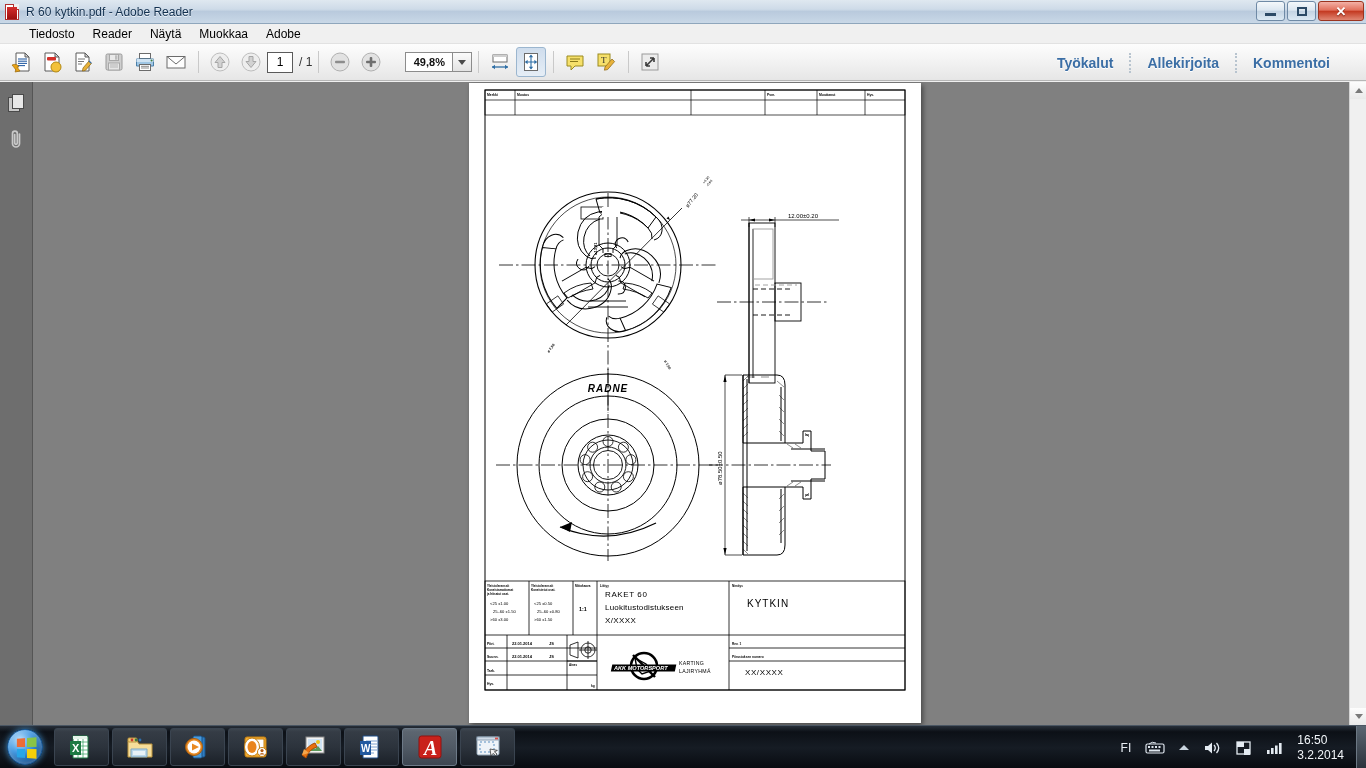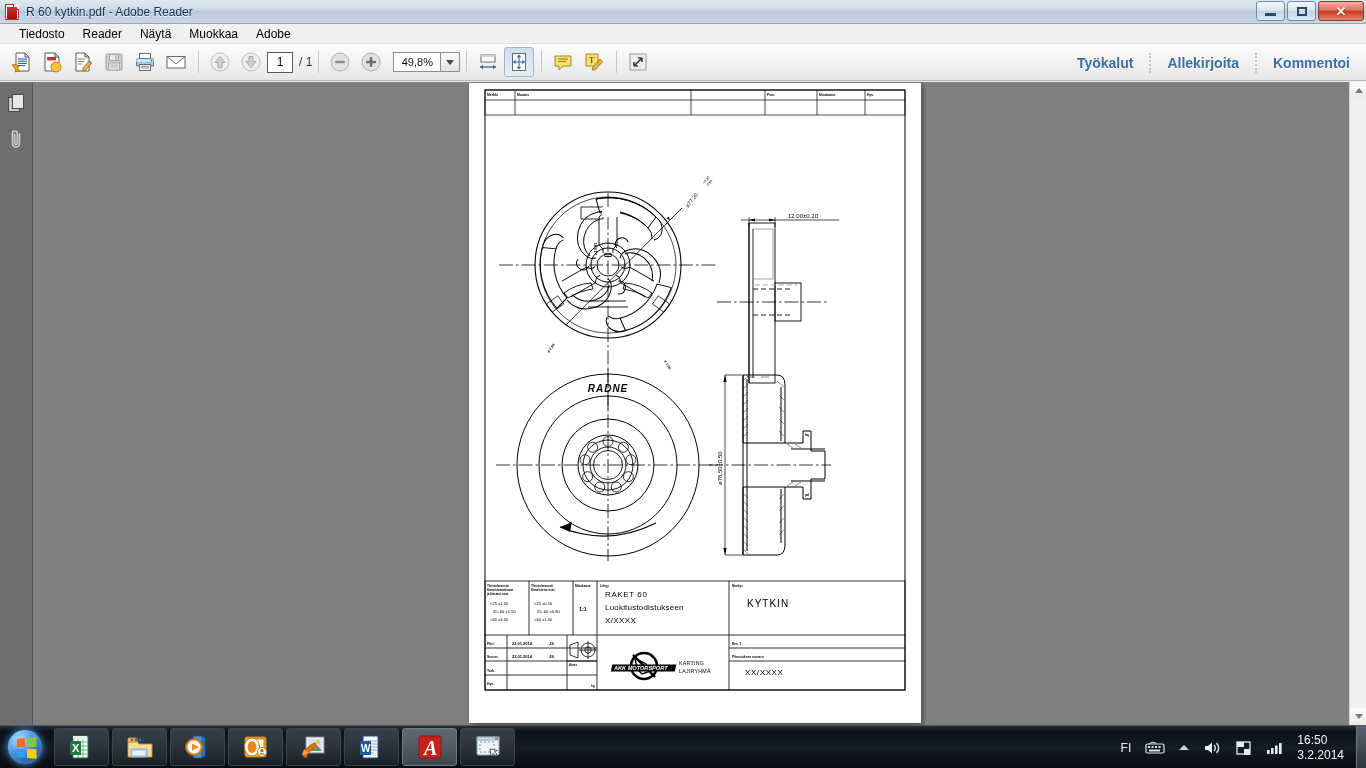--- a/index.html
+++ b/index.html
@@ -65,21 +65,21 @@
     background:linear-gradient(to bottom,#f3b1a6 0%,#e1705c 45%,#c43a22 52%,#e08773 100%);
     border-color:#9a3420;
   }
   .wb-min{ width:11px;height:3px;background:#2c4a66;margin-top:6px;}
   .wb-max{ width:10px;height:9px;border:2px solid #2c4a66; position:relative;}
   .wb-close{ color:#fff; font-size:13px; font-weight:bold; text-shadow:0 1px 1px #7a2010; line-height:1;}
 
   
   .menubar{
     height:20px; background:#f0f0f0; display:flex; align-items:center;
-    padding-left:10px; border-bottom:1px solid #e2e2e2;
+    padding-left:20px; border-bottom:1px solid #e2e2e2;
   }
   .menu-item{
     font-size:12px; color:#000; padding:2px 9px; cursor:default;
   }
 
   
   .toolbar{
     height:37px; display:flex; align-items:center;
     background:linear-gradient(to bottom,#fdfdfd 0%,#f2f2f2 50%,#e6e6e6 100%);
     border-bottom:1px solid #b6b6b6;
@@ -102,21 +102,21 @@
     background:linear-gradient(#fbfbfb,#e3e3e3);
     display:flex;align-items:center;justify-content:center;
   }
   .pagebox{
     width:26px;height:21px;border:1px solid #5a5a5a;background:#fff;
     font-size:12px;display:flex;align-items:center;justify-content:center;color:#000;
   }
   .pagetotal{ font-size:12px;color:#333;margin-left:6px; }
 
   .right-links{
-    position:absolute; right:0; top:0; height:37px;
+    position:absolute; right:20px; top:0; height:37px;
     display:flex; align-items:center;
   }
   .rlink{
     font-size:14px; font-weight:bold; color:#3b6ea5; padding:0 16px;
     text-shadow:0 1px 0 #fff;
   }
   .rsep{
     width:0; height:20px;
     border-left:2px dotted #b8c4cf;
   }
@@ -357,21 +357,21 @@
       </svg>
     </div>
     <div class="tbtn">
       <svg width="22" height="22" viewBox="0 0 22 22">
         <circle cx="11" cy="11" r="9" fill="#e2e2e2" stroke="#b0b0b0"></circle>
         <rect x="6" y="9.7" width="10" height="2.6" rx="1" fill="#6f6f6f"></rect>
         <rect x="9.7" y="6" width="2.6" height="10" rx="1" fill="#6f6f6f"></rect>
       </svg>
     </div>
 
-    <div style="display:flex;margin-left:6px;">
+    <div style="display:flex;margin-left:18px;font-weight:bold;">
       <div class="zoombox">49,8%</div>
       <div class="zoomdd">
         <span style="width:0;height:0;border-left:4px solid transparent;border-right:4px solid transparent;border-top:5px solid #4a4a4a;display:block;"></span>
       </div>
     </div>
 
     <div class="tsep"></div>
 
     <div class="tbtn">
       <svg width="22" height="22" viewBox="0 0 22 22">

